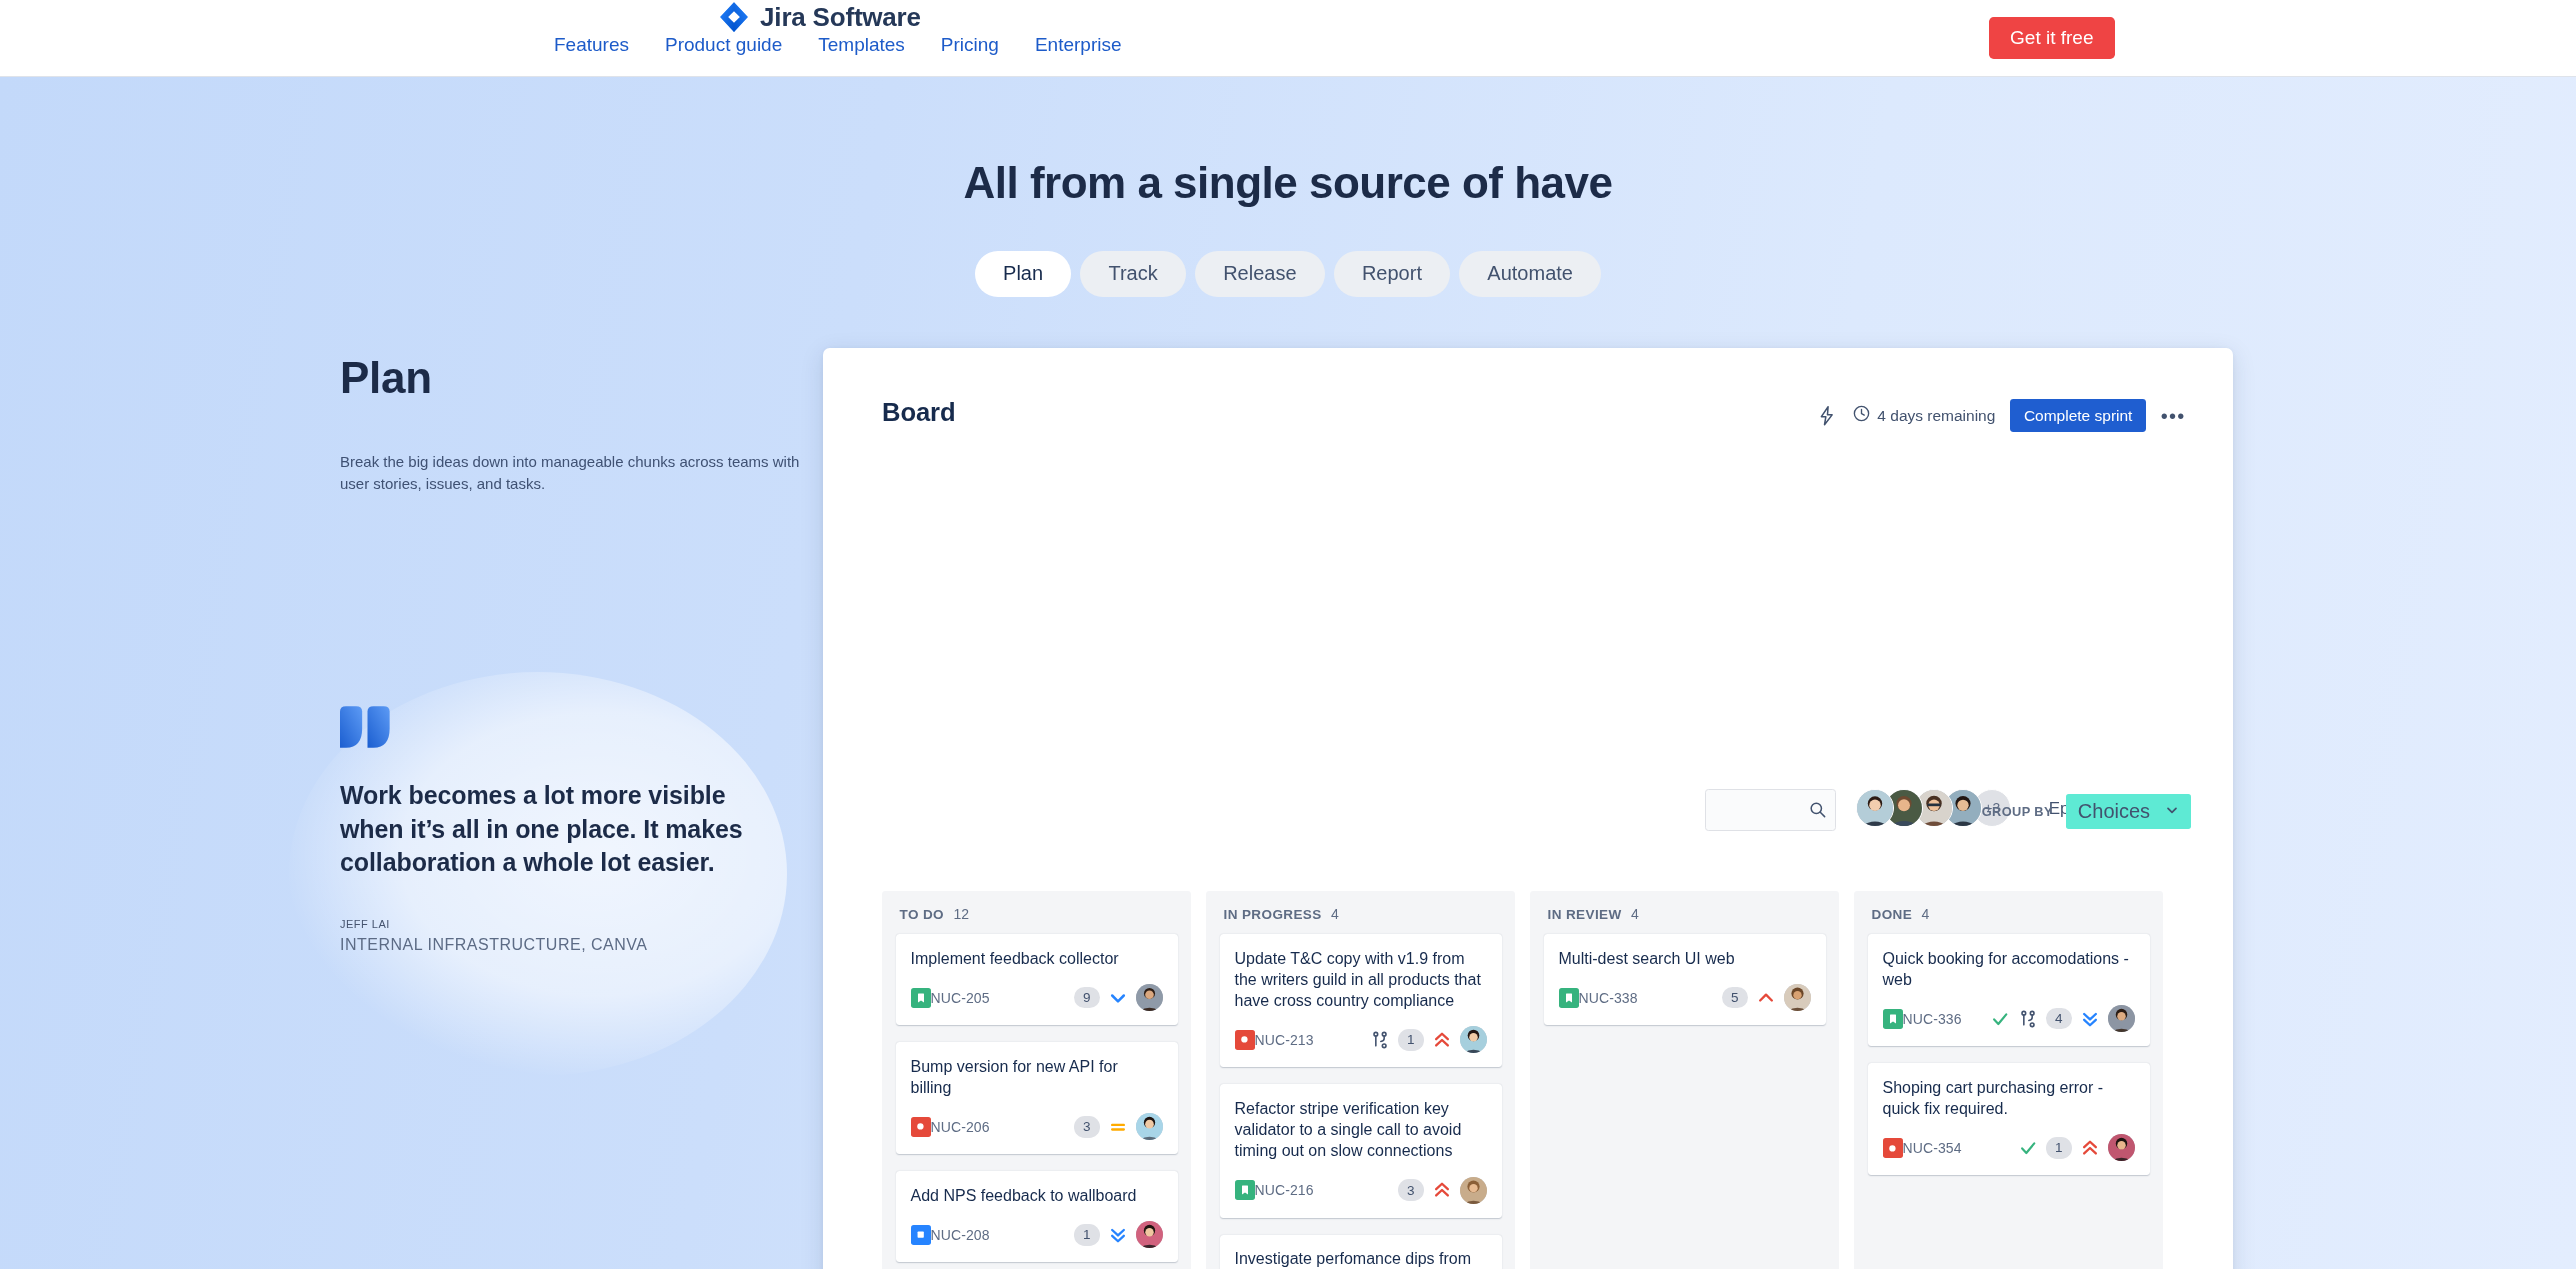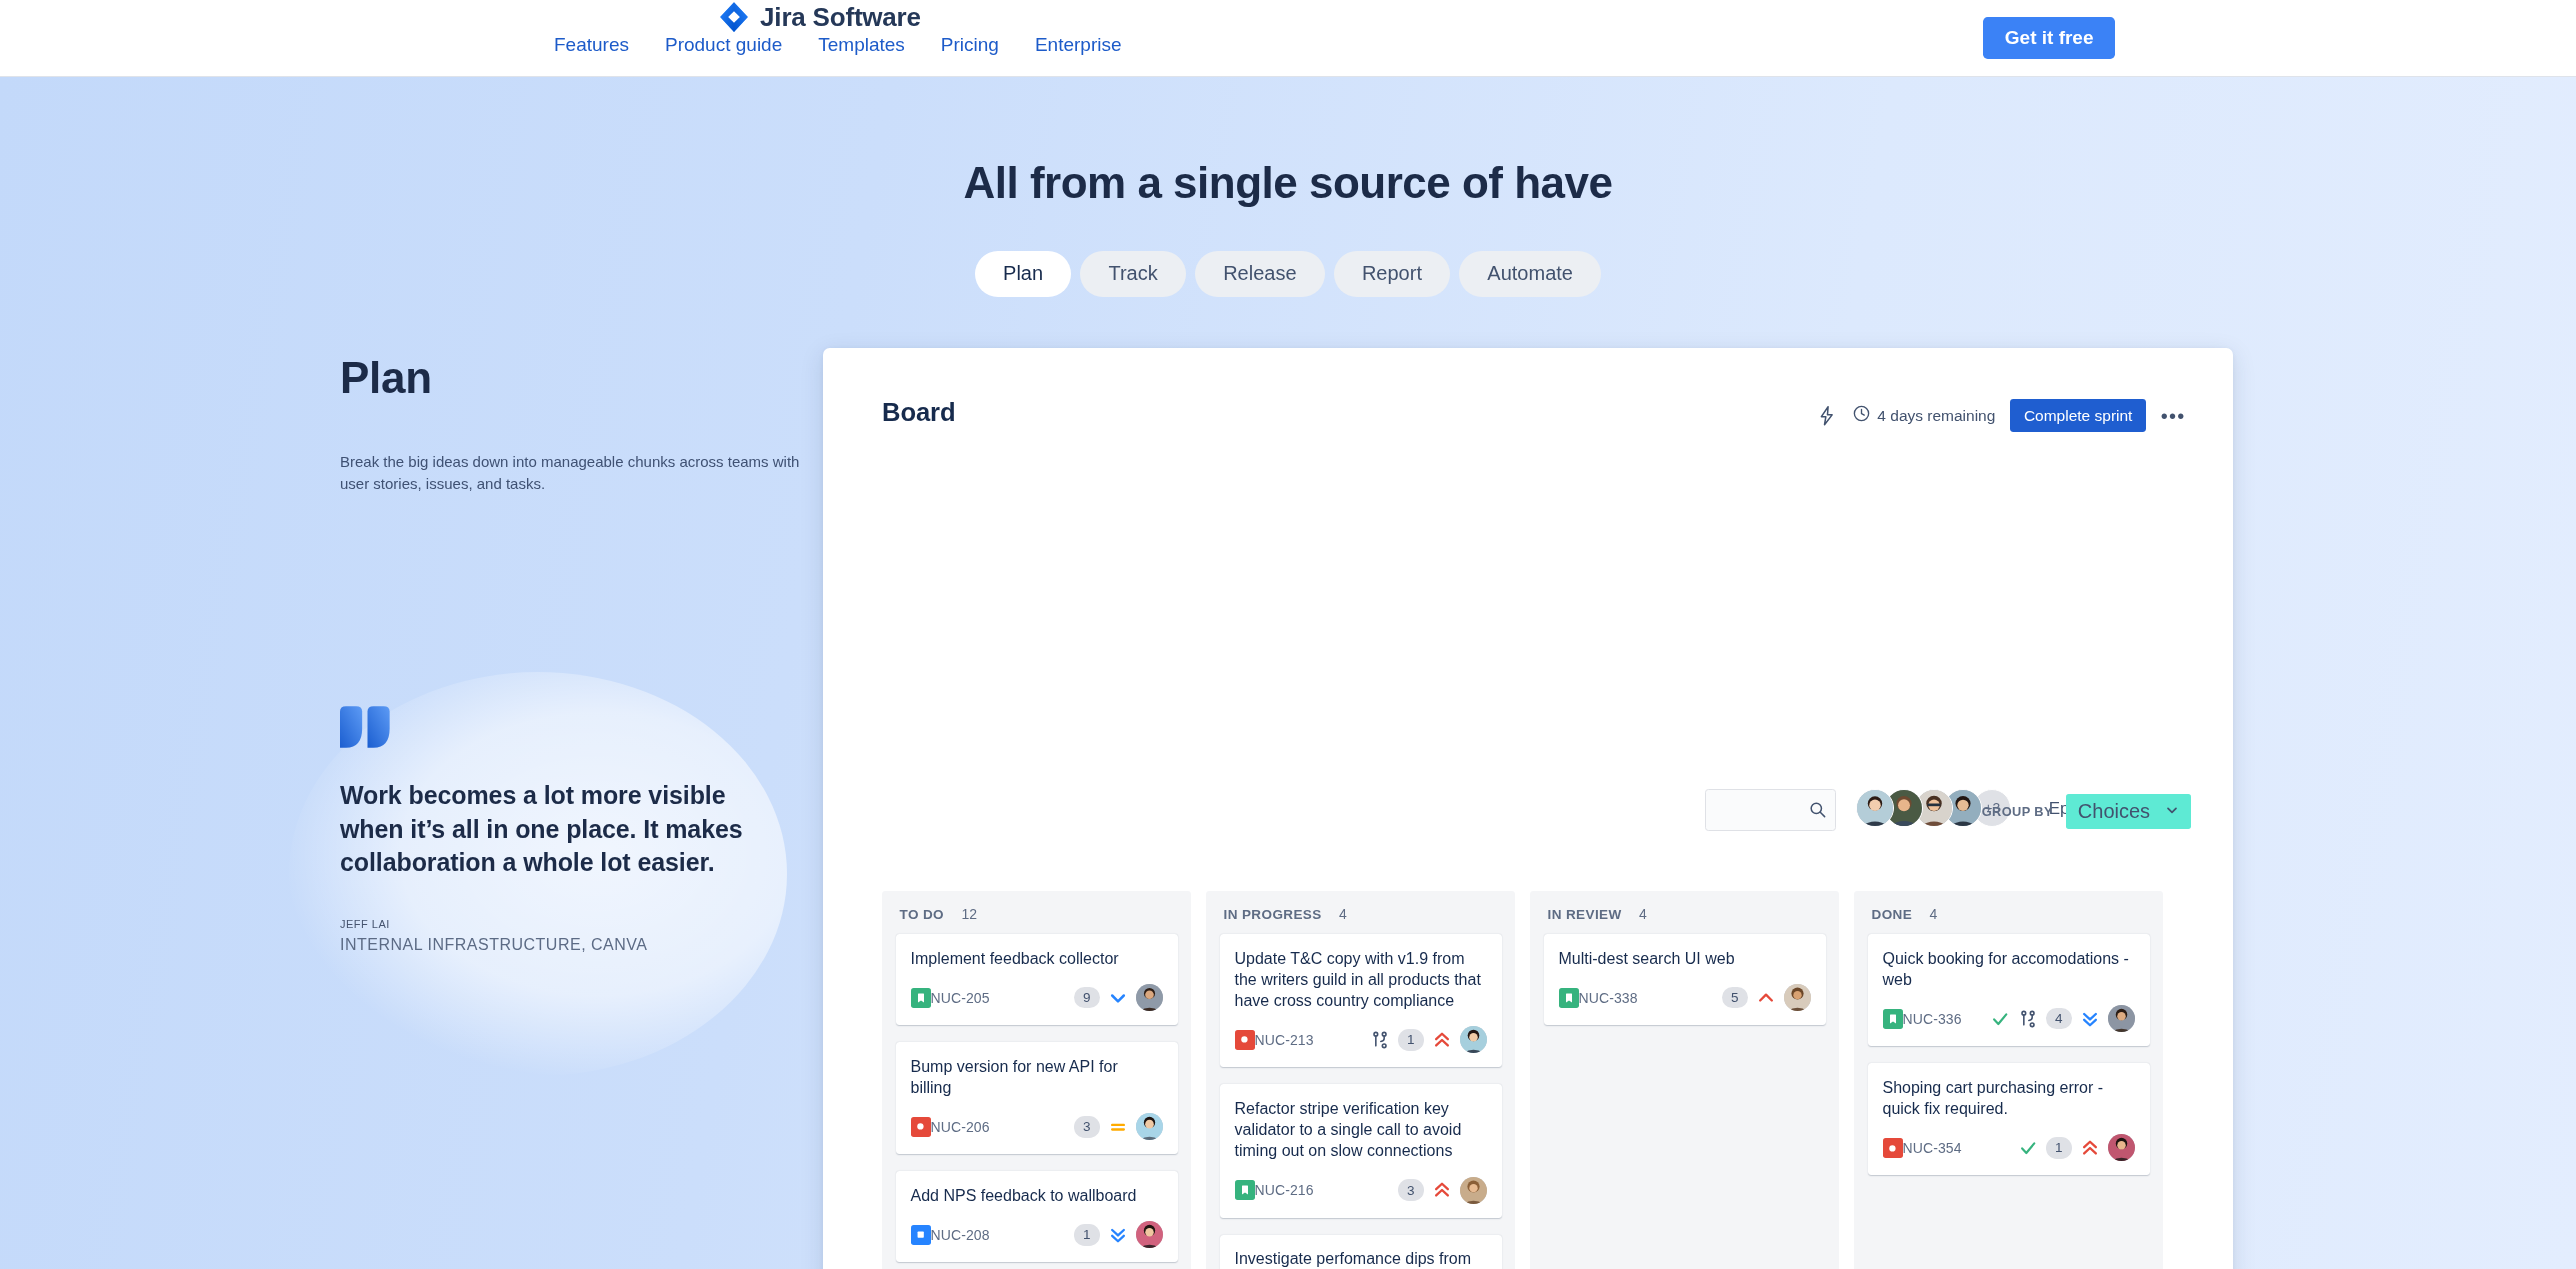--- a/index.html
+++ b/index.html
@@ -29,22 +29,22 @@
     font-size: 26px; font-weight: 600; color: #253858;
     letter-spacing: -0.2px; white-space: nowrap;
   }
   .nav-links { display: flex; align-items: center; gap: 0; margin-left: 38px; }
   .nav-link {
     font-size: 19px; color: #1d5bc9; font-weight: 400;
     padding: 0 18px; white-space: nowrap; cursor: pointer;
   }
   .cta-btn {
     position: absolute; right: 461px; top: 17px;
-    background: #3b82f6; color: #ffffff;
-    font-size: 19px; font-weight: 700;
+    background: #ef4444; color: #ffffff;
+    font-size: 19px; font-weight: 400;
     padding: 10px 21.5px; border-radius: 4.7px;
     border: none; cursor: pointer;
     font-family: "Liberation Sans", sans-serif;
     white-space: nowrap;
   }
 
   
   .hero {
     position: absolute; top: 77px; left: 0;
     width: 2576px; height: 1193px;
@@ -202,21 +202,21 @@
     padding: 0 0 16px 0;
   }
   .col-head {
     padding: 15px 17.5px 12px 17.5px;
     display: flex; align-items: baseline; gap: 9.4px;
   }
   .col-name {
     font-size: 13.5px; font-weight: 700; color: #5e6c84; letter-spacing: 0.4px;
     white-space: nowrap;
   }
-  .col-count { font-size: 14px; color: #5e6c84; font-weight: 400; margin-left: 8px; }
+  .col-count { font-size: 14px; color: #5e6c84; font-weight: 400; }
 
   .cards { padding: 0 13.5px; display: flex; flex-direction: column; gap: 17px; }
   .card {
     background: #ffffff; border-radius: 3.4px;
     padding: 13.5px 15px 13.5px 15px;
     box-shadow: 0 0.7px 1.3px rgba(9,30,66,0.22);
   }
   .card-title {
     font-size: 16px; line-height: 1.32; color: #172b4d;
     font-weight: 400; margin-bottom: 15px;

